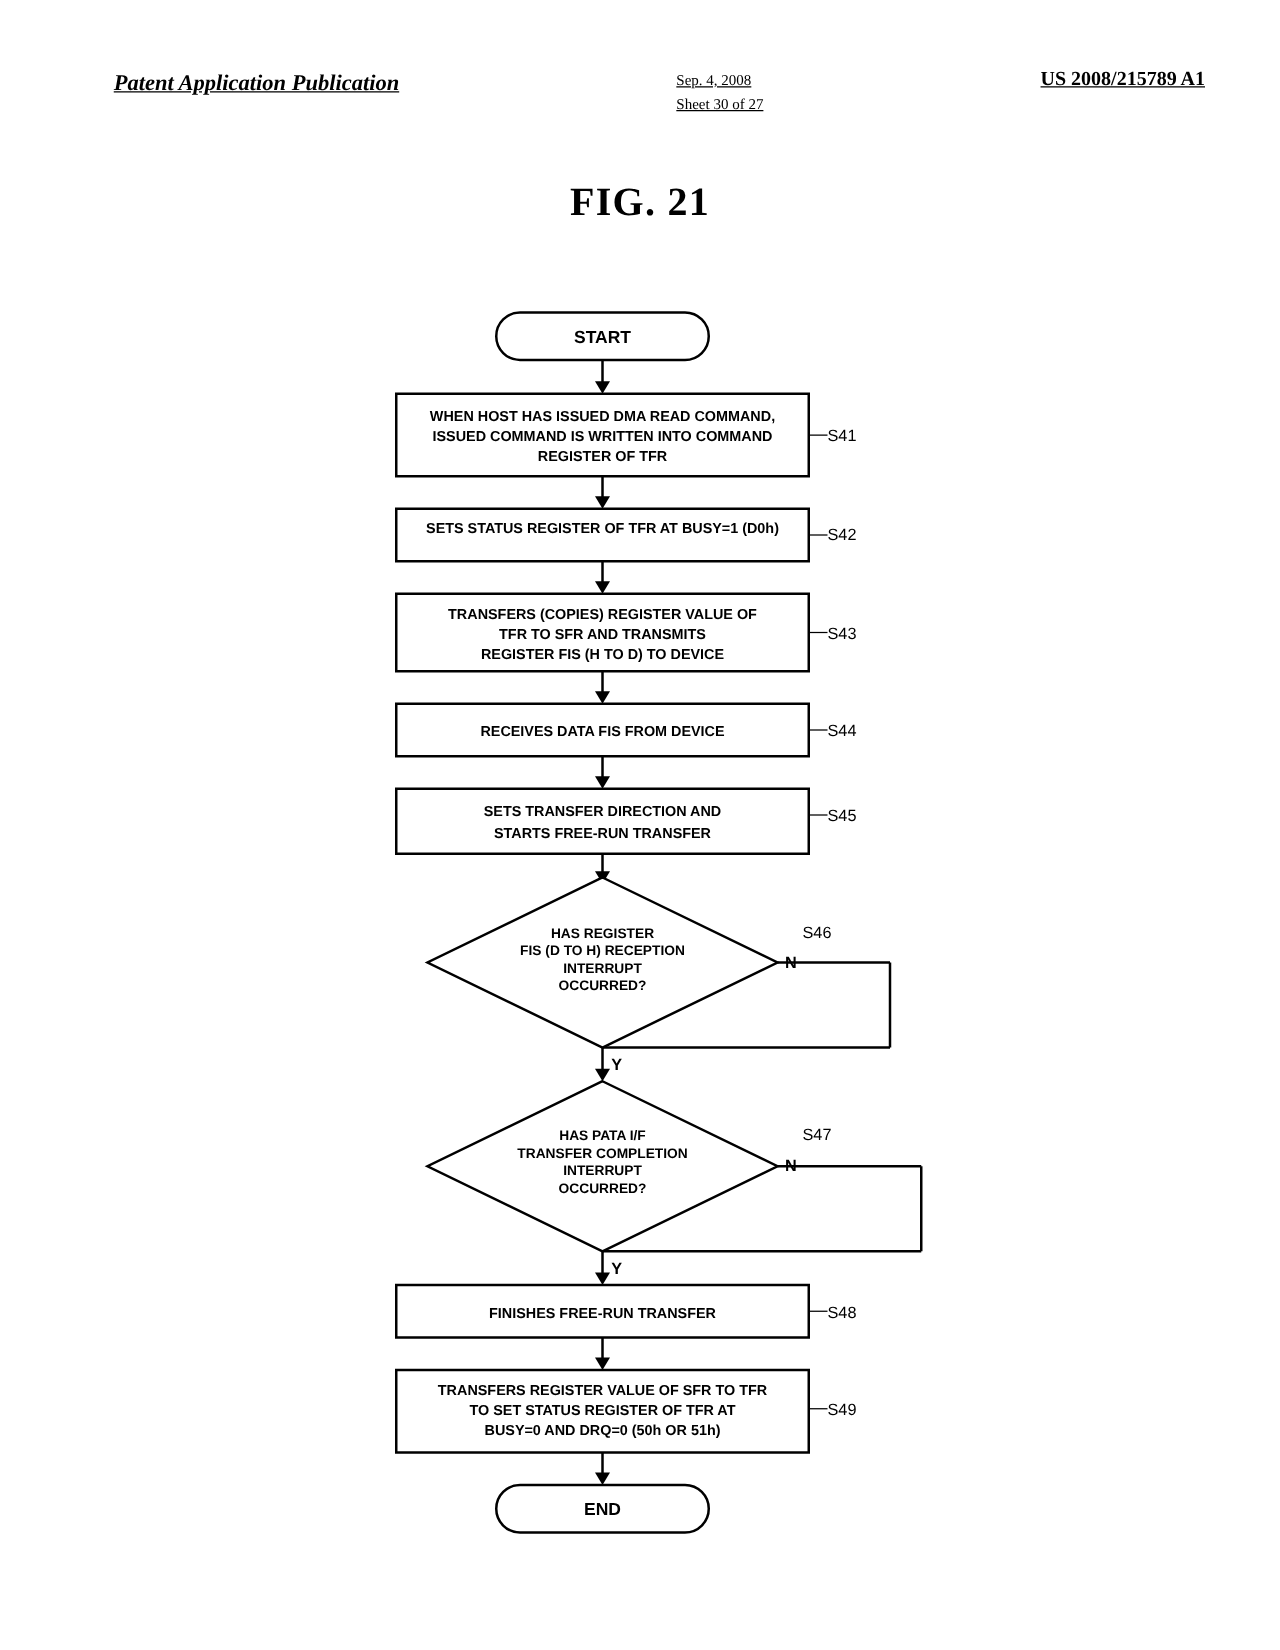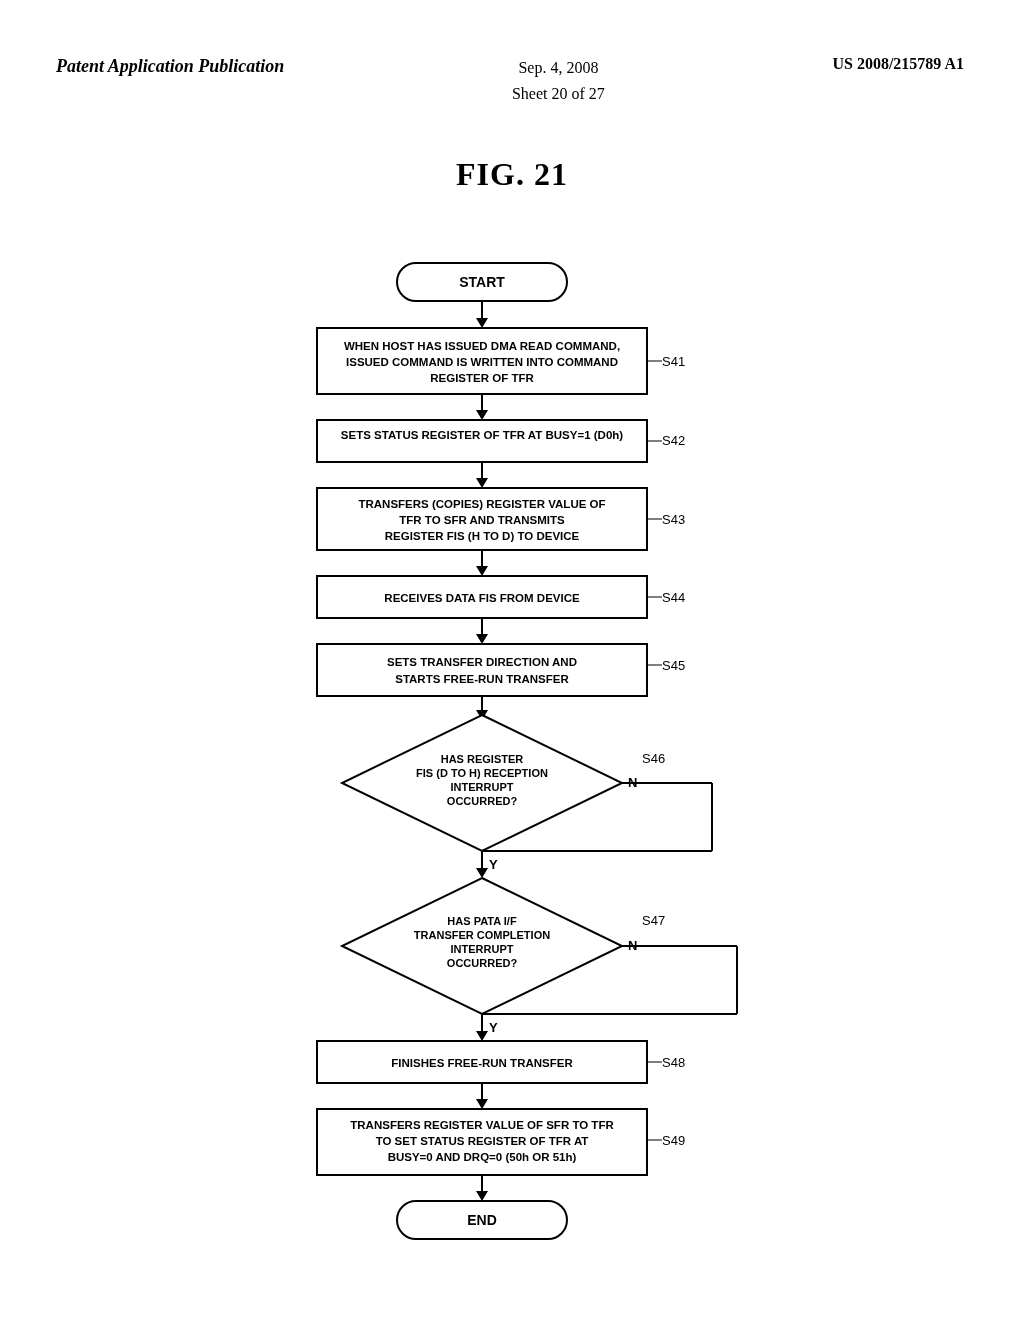--- a/index.html
+++ b/index.html
@@ -18,33 +18,34 @@
       background: #fff;
       padding: 0;
       position: relative;
     }
 
     
     .header {
       display: flex;
       justify-content: space-between;
       align-items: flex-start;
-      padding: 55px 60px 20px 56px;
+      padding: 55px 60px 20px 91px;
       border-bottom: none;
+      text-decoration: underline;
     }
     .header-left {
       font-size: 18px;
       font-weight: bold;
       font-style: italic;
       max-width: 340px;
       line-height: 1.3;
     }
     .header-center {
-      font-size: 16px;
-      text-align: center;
+      font-size: 12px;
+      text-align: left;
       line-height: 1.6;
     }
     .header-right {
       font-size: 16px;
       font-weight: bold;
       text-align: left;
     }
 
     
     .fig-title {
@@ -64,21 +65,21 @@
   </style>
 </head>
 <body>
 
 <div class="page">
 
   <div class="header">
     <div class="header-left">Patent Application Publication</div>
     <div class="header-center">
       <div>Sep. 4, 2008</div>
-      <div>Sheet 20 of 27</div>
+      <div>Sheet 30 of 27</div>
     </div>
     <div class="header-right">US 2008/215789 A1</div>
   </div>
 
   <div class="fig-title">FIG. 21</div>
 
   <svg class="flowchart-svg" width="700" height="1020" viewBox="0 0 700 1020" xmlns="http://www.w3.org/2000/svg" style="font-family: Arial, Helvetica, sans-serif;">
 
     <rect x="235" y="10" width="170" height="38" rx="19" ry="19" fill="white" stroke="black" stroke-width="2"></rect>
     <text x="320" y="34" text-anchor="middle" font-size="14" font-weight="bold">START</text>

